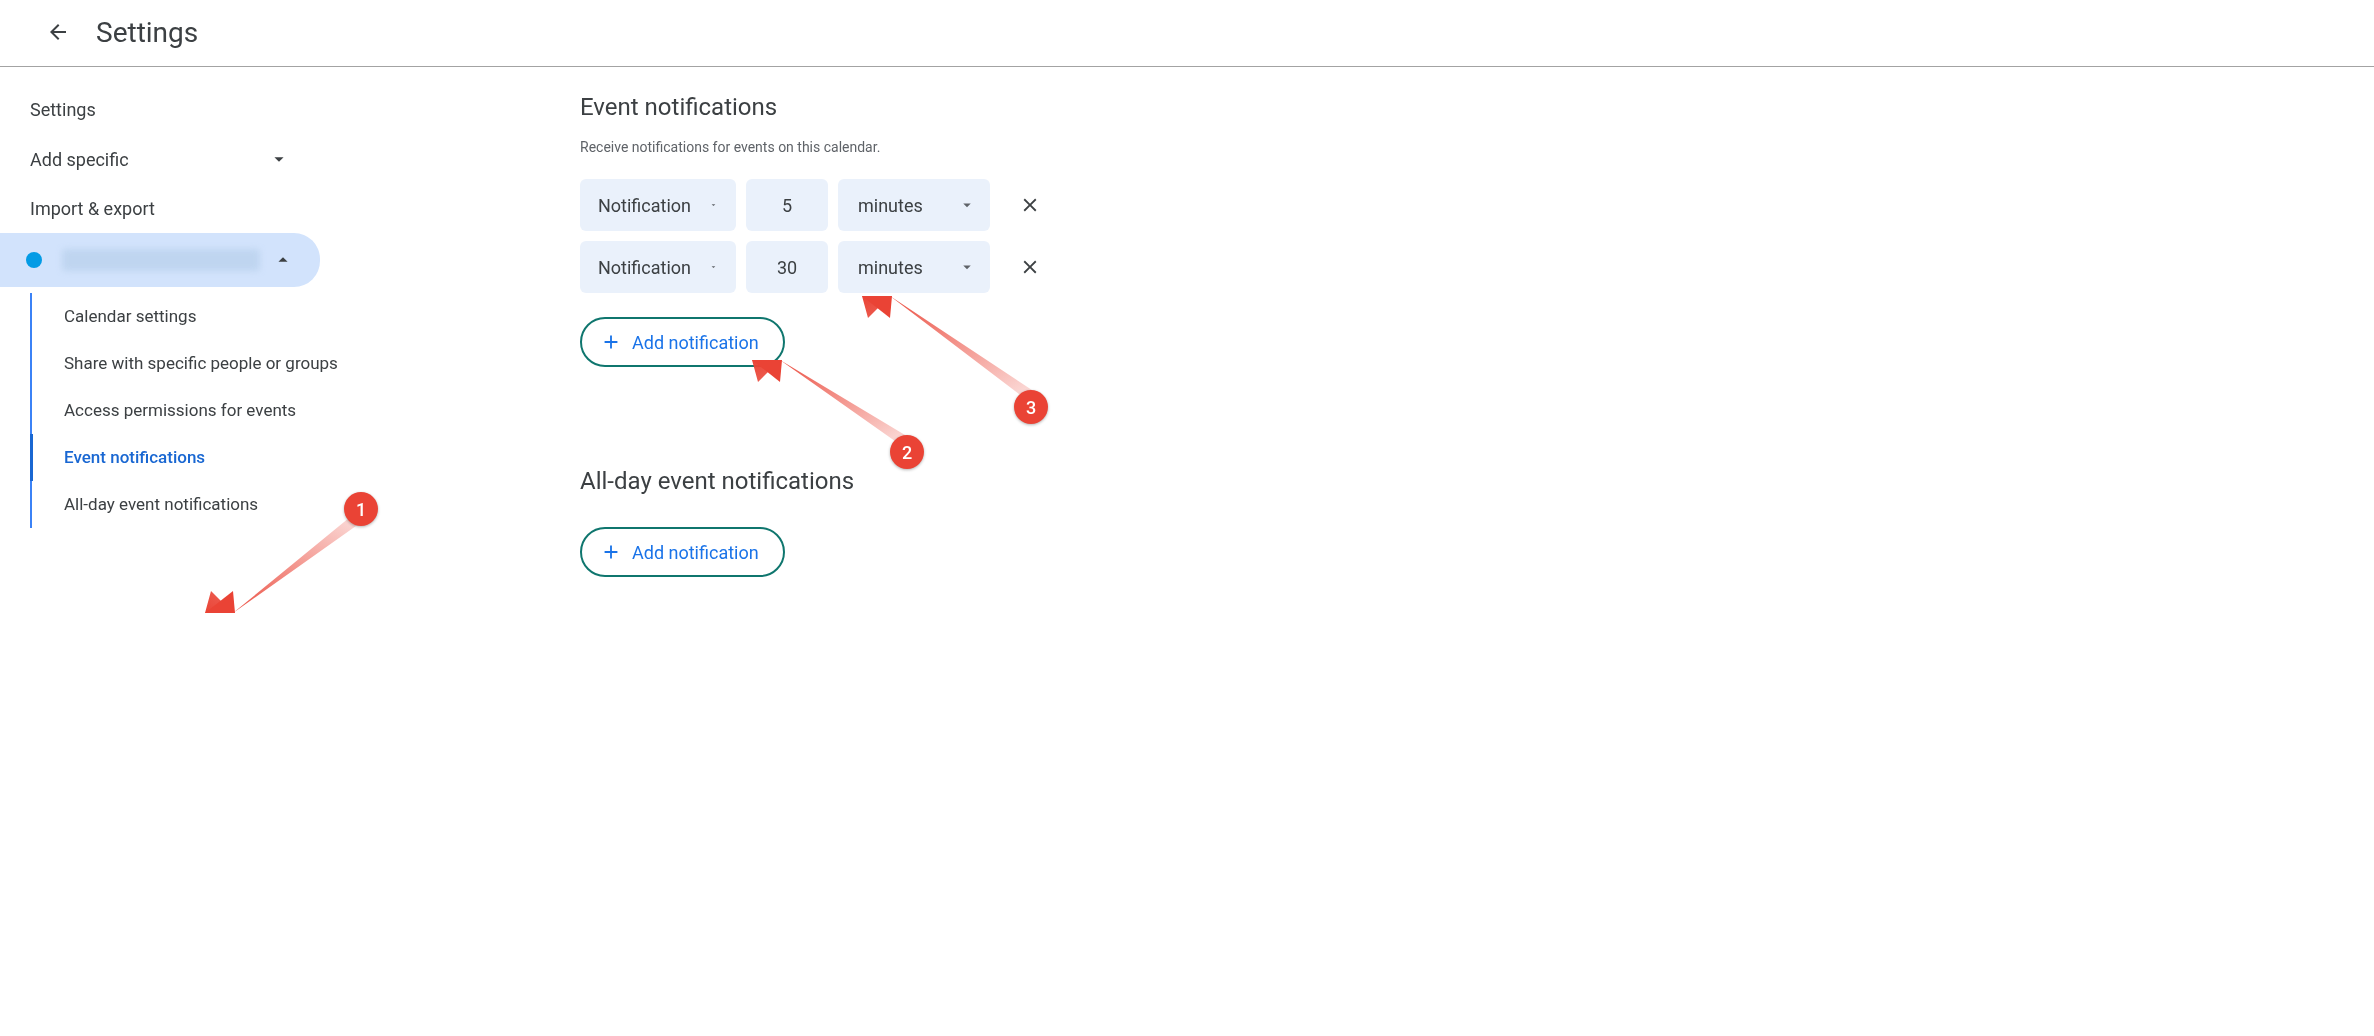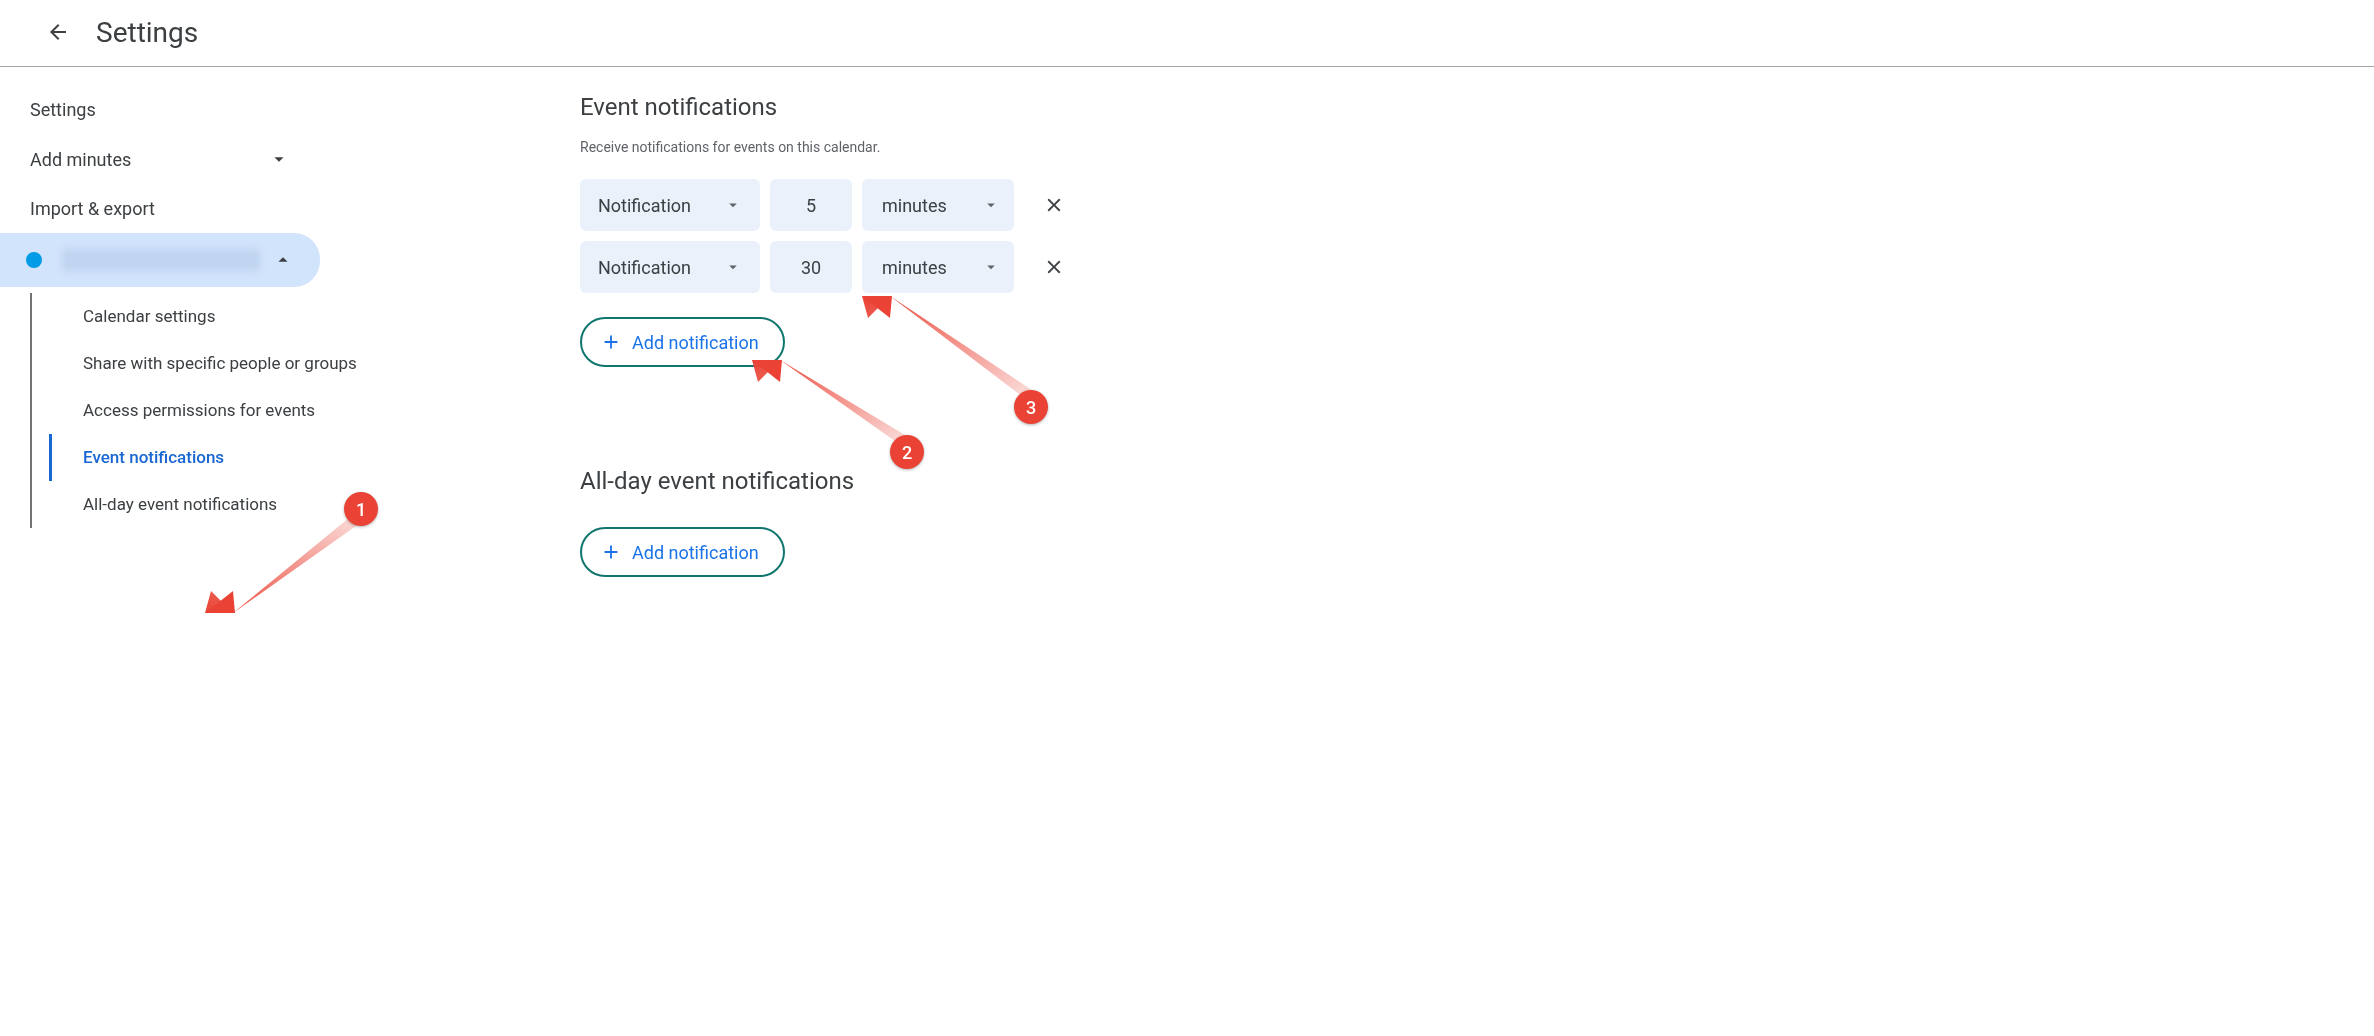--- a/index.html
+++ b/index.html
@@ -74,23 +74,22 @@
     background: #bfd5f0;
     filter: blur(3px);
     border-radius: 4px;
     margin-right: 12px;
   }
   .chev {
     display:inline-flex; align-items:center; justify-content:center;
   }
   .sub-nav {
     margin-left: 30px;
-    border-left: 2px solid #737373;
+    border-left: 2px solid #3b82f6;
     margin-top: 6px;
-    padding-left: 19px;
   }
   .sub-nav-item {
     padding: 12px 20px 12px 32px;
     font-size: 17px;
     color: #3c4043;
     cursor: pointer;
     line-height: 1.35;
   }
   .sub-nav-item.active {
     color: #1967d2;
@@ -130,21 +129,21 @@
     justify-content: center;
     height: 52px;
     font-size: 18px;
     color: #3c4043;
   }
   .pill.select {
     padding: 0 18px;
     gap: 18px;
     cursor: pointer;
   }
-  .pill.type { width: 180px; justify-content: space-between; }
+  .pill.type { width: 156px; justify-content: space-between; }
   .pill.value { width: 82px; }
   .pill.unit { width: 152px; justify-content: space-between; padding: 0 14px 0 20px; gap: 14px;}
   .pill.value input {
     border: none; background: transparent; width: 100%; text-align: center;
     font-size: 18px; color: #3c4043; outline: none;
     font-family: inherit;
   }
   .remove-btn {
     width: 44px; height: 44px;
     display: flex; align-items: center; justify-content: center;
@@ -197,21 +196,21 @@
   <h1>Settings</h1>
 </div>
 
 <div class="layout">
 
   <div class="sidebar">
     <div class="sidebar-item">
       <span>Settings</span>
     </div>
     <div class="sidebar-item">
-      <span>Add minutes</span>
+      <span>Add specific</span>
       <span class="chev">
         <svg width="22" height="22" viewBox="0 0 24 24" fill="#3c4043">
             <path d="M7 10l5 5 5-5z"></path>
           </svg>
       </span>
     </div>
     <div class="sidebar-item">
       <span>Import &amp; export</span>
     </div>
 

